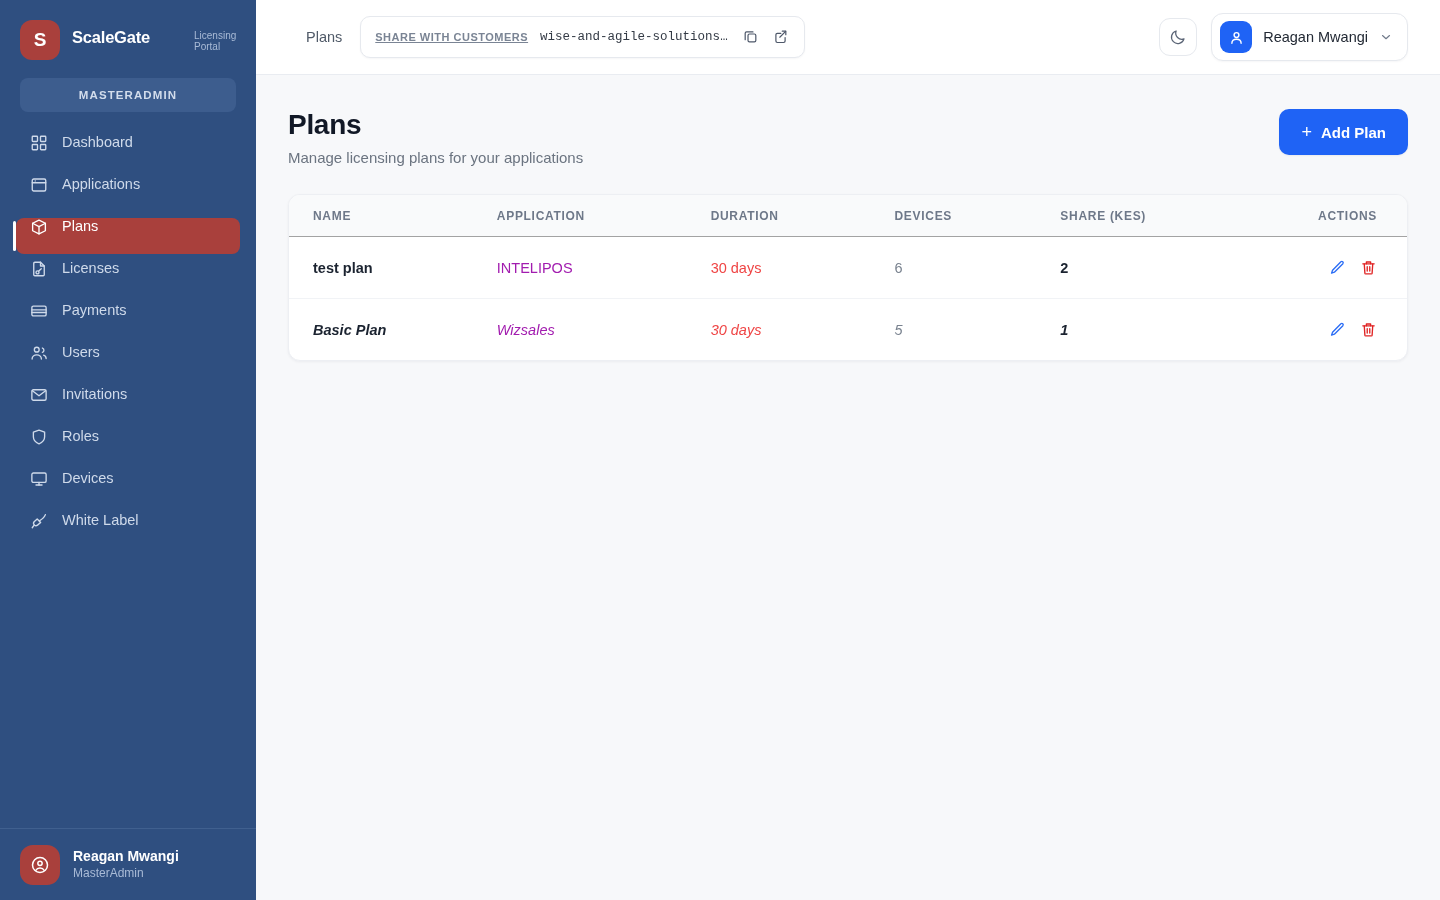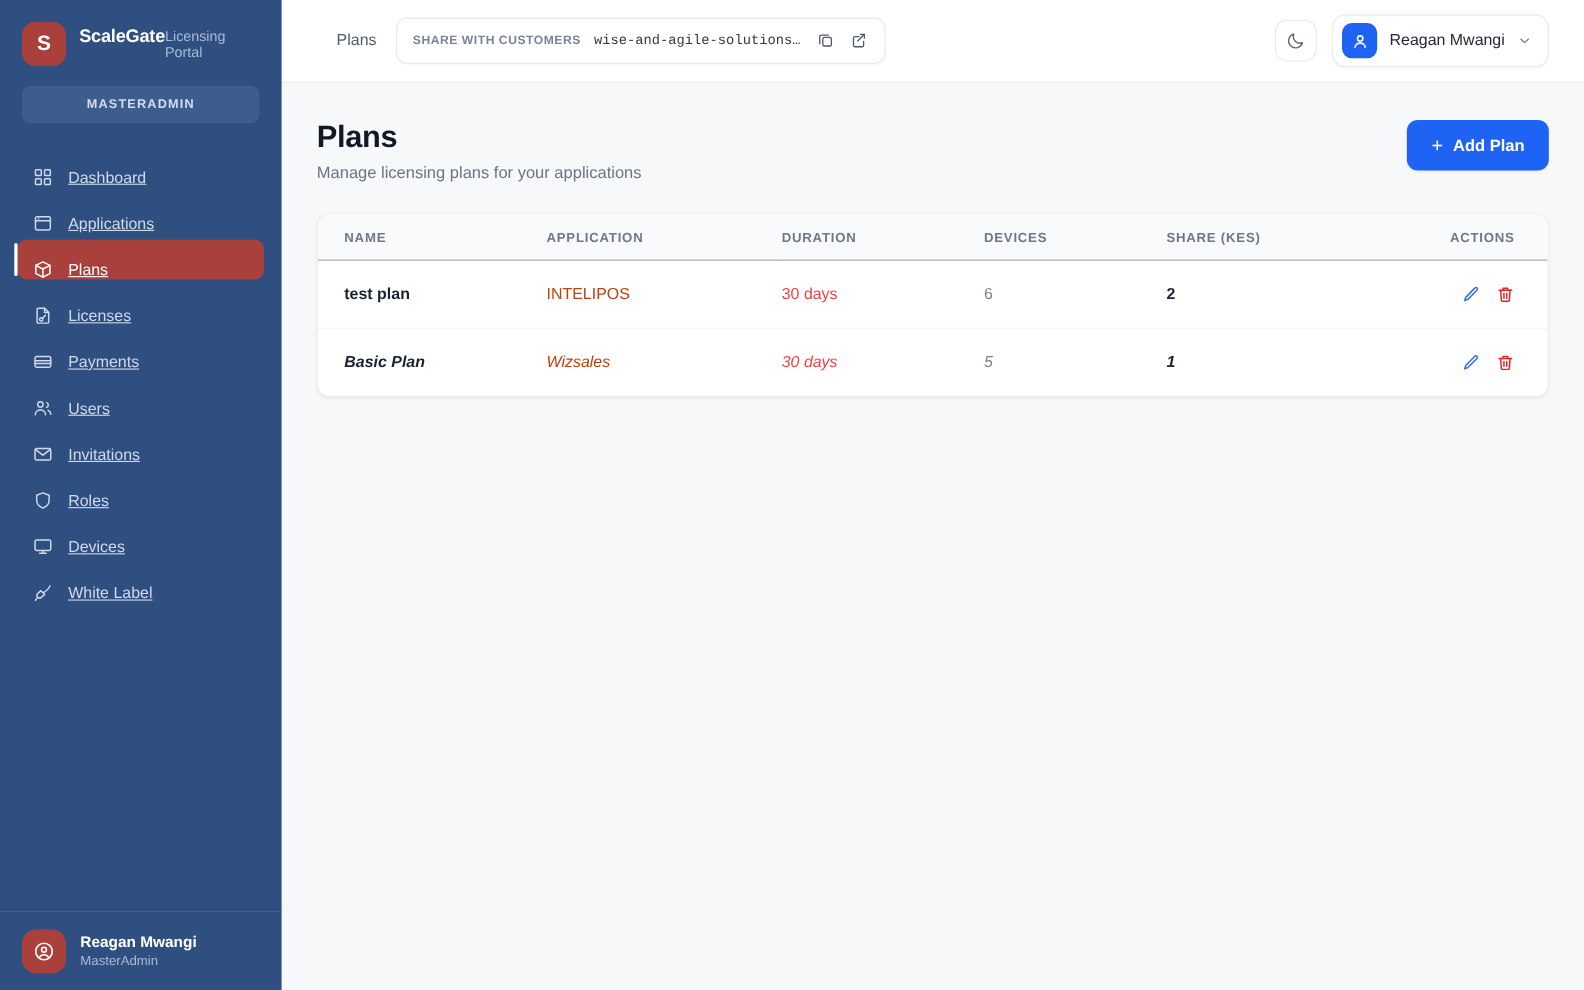--- a/index.html
+++ b/index.html
@@ -22,36 +22,36 @@
   .brand { display: flex; align-items: center; gap: 12px; padding: 20px 20px 0 20px; }
   .brand-logo {
     width: 40px; height: 40px; border-radius: 12px;
     background: #a9403c;
     display: flex; align-items: center; justify-content: center;
     color: #fff; font-size: 19px; font-weight: bold;
     flex: 0 0 40px;
   }
   .brand-text { display: flex; flex-direction: row; line-height: 1.15; }
   .brand-name { color: #ffffff; font-size: 16.5px; font-weight: bold; letter-spacing: -0.2px; }
-  .brand-sub { color: #a9bbd6; font-size: 13px; margin-top: 2px; }
+  .brand-sub { color: #a9bbd6; font-size: 10px; margin-top: 2px; margin-left: 44px; }
 
   .role-chip {
     margin: 18px 20px 0 20px;
     height: 34px; border-radius: 8px;
     background: #3d5d8e;
     display: flex; align-items: center; justify-content: center;
     color: #d3ddec; font-size: 11.5px; font-weight: bold; letter-spacing: 1.1px;
   }
 
   .nav { margin-top: 22px; padding: 0 16px; display: flex; flex-direction: column; gap: 6px; }
   .nav-item {
-    display: flex; align-items: flex-end; gap: 14px;
+    display: flex; align-items: flex-start; gap: 14px;
     height: 36px; padding: 0 14px; border-radius: 8px;
     color: #cfdaea; font-size: 14.5px;
-    cursor: pointer; position: relative; text-decoration: underline;
+    cursor: pointer; position: relative;
   }
   .nav-item .ico { width: 18px; height: 18px; display: block; flex: 0 0 18px; color: #cfdaea; }
   .nav-item svg { width: 18px; height: 18px; display: block; }
   .nav-item.active { background: #a9403c; color: #ffffff; }
   .nav-item.active .ico { color: #ffffff; }
   .nav-item.active::before {
     content: ""; position: absolute; left: -3px; top: 3px; bottom: 3px;
     width: 3px; border-radius: 2px; background: #ffffff;
   }
 
@@ -81,21 +81,21 @@
     display: flex; align-items: center;
     padding: 0 32px 0 50px;
     gap: 18px;
   }
   .crumb { color: #505a68; font-size: 14.5px; }
   .share-pill {
     height: 42px; border: 1px solid #e6e9ee; border-radius: 10px;
     background: #fff; display: flex; align-items: center; gap: 12px;
     padding: 0 14px; box-shadow: 0 1px 2px rgba(16,24,40,.04);
   }
-  .share-label { color: #7a8494; font-size: 11px; letter-spacing: .5px; font-weight: bold; }
+  .share-label { color: #7a8494; font-size: 11px; letter-spacing: .5px; font-weight: bold; text-decoration: underline; }
   .share-url {
     font-family: "Liberation Mono", monospace; font-size: 12.5px; color: #333a45;
     max-width: 190px; overflow: hidden; white-space: nowrap; text-overflow: ellipsis;
   }
   .pill-ico { width: 18px; height: 18px; color: #4e586a; cursor: pointer; }
   .pill-ico svg { width: 17px; height: 17px; display: block; }
 
   .topbar-right { margin-left: auto; display: flex; align-items: center; gap: 14px; }
   .theme-toggle {
     width: 38px; height: 38px; border-radius: 11px;
@@ -148,21 +148,21 @@
   }
   th.c-name, td.c-name { padding-left: 24px; width: 208px; }
   th.c-app,  td.c-app  { width: 214px; }
   th.c-dur,  td.c-dur  { width: 184px; }
   th.c-dev,  td.c-dev  { width: 166px; }
   th.c-price,td.c-price{ width: 258px; }
   th.c-act,  td.c-act  { text-align: right; padding-right: 30px; }
   td { padding: 22px 0; font-size: 14.5px; border-bottom: 1px solid #f1f3f6; }
   tbody tr:last-child td { border-bottom: none; font-style: italic; }
   td.c-name { color: #1b2330; font-weight: bold; }
-  td.c-app  { color: #c2410c; }
+  td.c-app  { color: #a21caf; }
   td.c-dur  { color: #ef4444; }
   td.c-dev  { color: #79828f; }
   td.c-price{ color: #1b2330; font-weight: bold; }
   .row-actions { display: flex; align-items: center; justify-content: flex-end; gap: 14px; }
   .act-btn { cursor: pointer; display: block; }
   .act-btn svg { width: 17px; height: 17px; display: block; }
   .act-edit { color: #2b6df5; }
   .act-del { color: #e02424; }
 </style>
 </head>

